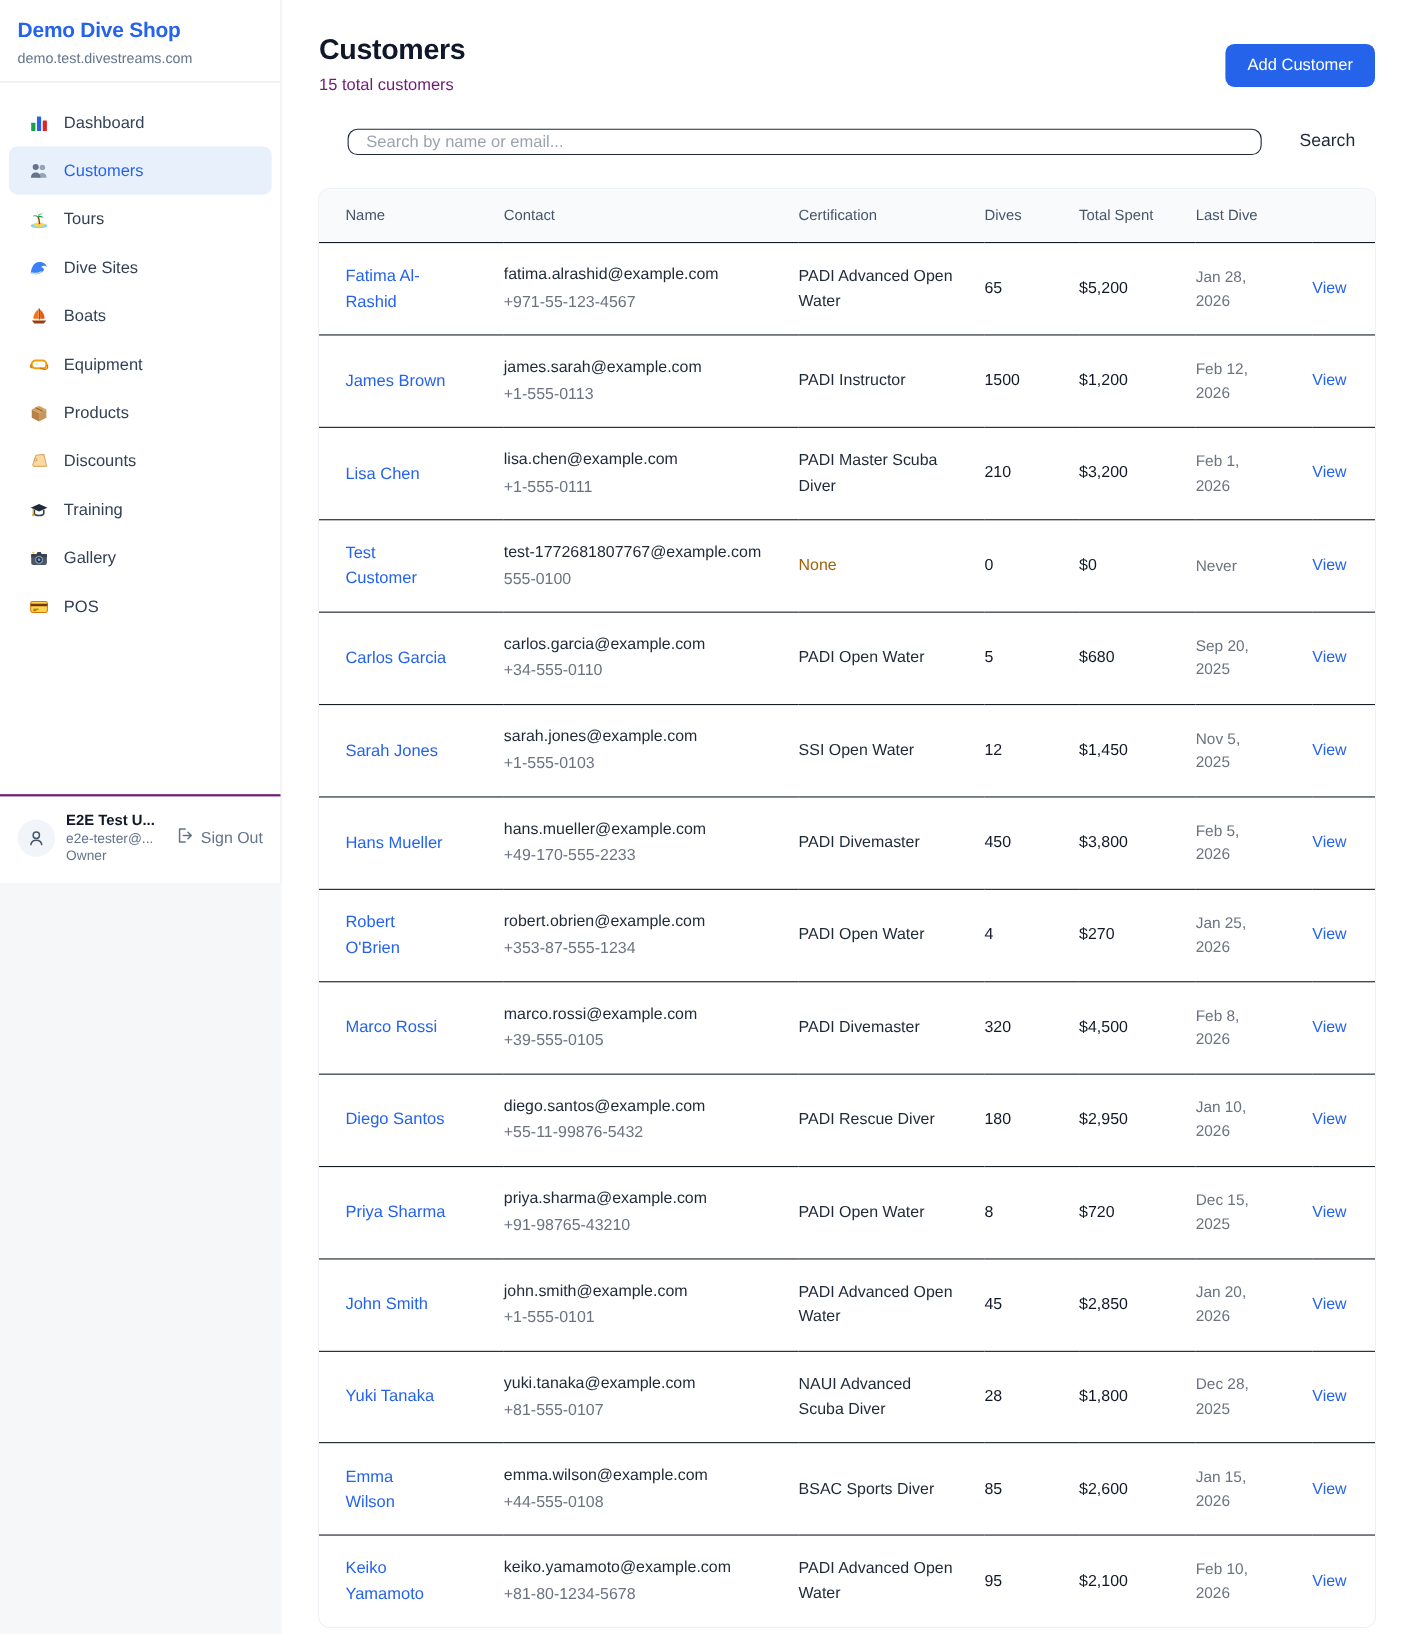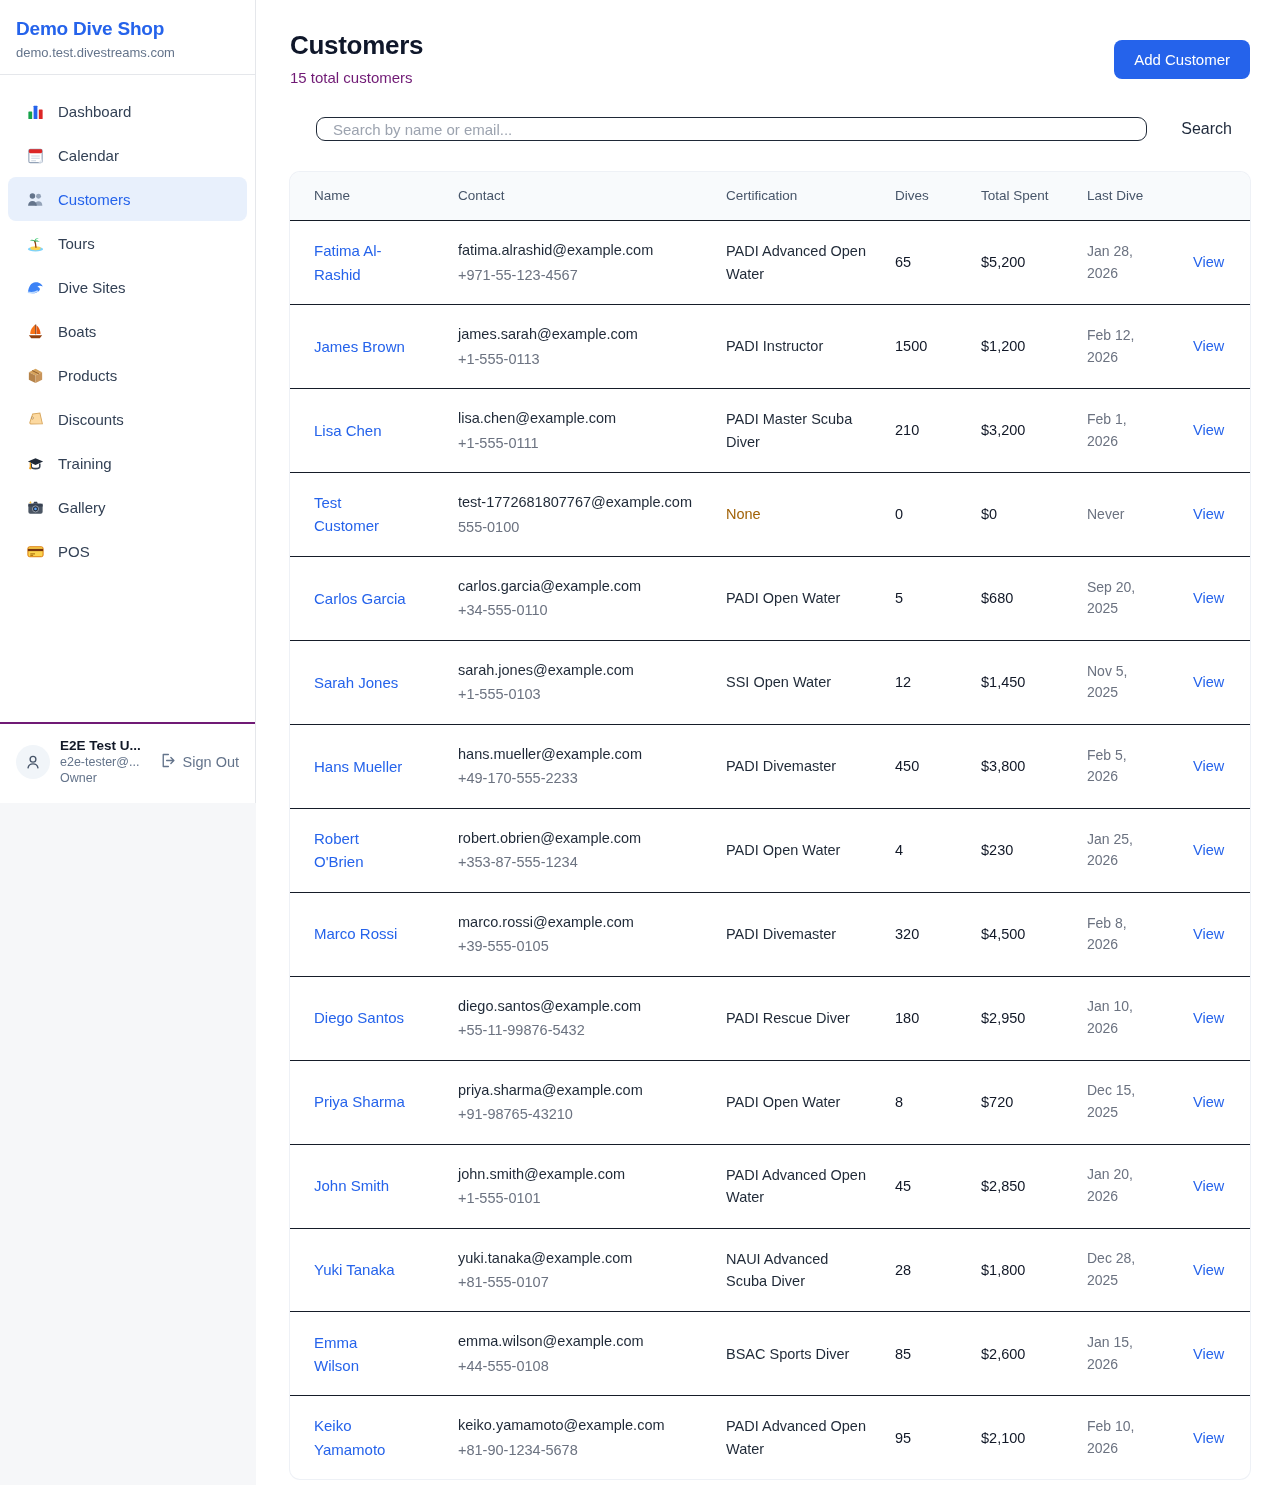--- a/index.html
+++ b/index.html
@@ -127,31 +127,20 @@
         <div class="nav-item">
           <span class="nav-icon">
             <svg viewBox="0 0 20 20">
               <rect x="2.5" y="10" width="4" height="8" rx="0.5" fill="#16a34a"></rect>
               <rect x="8" y="4" width="4" height="14" rx="0.5" fill="#2563eb"></rect>
               <rect x="13.5" y="8" width="4" height="10" rx="0.5" fill="#dc2626"></rect>
             </svg>
           </span>
           <span>Dashboard</span>
         </div>
-        <div class="nav-item">
-          <span class="nav-icon">
-            <svg viewBox="0 0 20 20">
-              <rect x="3" y="3.5" width="14" height="14" rx="1.5" fill="#fff" stroke="#94a3b8" stroke-width="1.2"></rect>
-              <rect x="3" y="3.5" width="14" height="4" rx="1.5" fill="#dc2626"></rect>
-              <path d="M5.5 10.5 h9 M5.5 13 h9 M5.5 15.5 h5" stroke="#cbd5e1" stroke-width="1.1"></path>
-              <path d="M13 17.5 L17 13.5 V17.5 Z" fill="#e2e8f0"></path>
-            </svg>
-          </span>
-          <span>Calendar</span>
-        </div>
         <div class="nav-item active">
           <span class="nav-icon">
             <svg viewBox="0 0 20 20">
               <circle cx="13.2" cy="6.5" r="2.6" fill="#94a3b8"></circle>
               <path d="M9.2 16.5 c0-3 1.8-4.6 4-4.6 s4 1.6 4 4.6 z" fill="#94a3b8"></path>
               <circle cx="6.8" cy="6.2" r="2.9" fill="#64748b"></circle>
               <path d="M2.2 16.5 c0-3.3 2-5 4.6-5 s4.6 1.7 4.6 5 z" fill="#64748b"></path>
             </svg>
           </span>
           <span>Customers</span>
@@ -181,20 +170,31 @@
         <div class="nav-item">
           <span class="nav-icon">
             <svg viewBox="0 0 20 20">
               <path d="M10.2 2.5 V13" stroke="#78350f" stroke-width="1.1"></path>
               <path d="M9.5 3 C5.5 6.5 4.5 9.5 4.5 12.5 h5 z" fill="#f97316"></path>
               <path d="M11 3.5 C14 6 15.2 9 15.3 12.5 h-4.3 z" fill="#ea580c"></path>
               <path d="M3 14 h14 l-2.5 3 h-9 z" fill="#92400e"></path>
             </svg>
           </span>
           <span>Boats</span>
+        </div>
+        <div class="nav-item">
+          <span class="nav-icon">
+            <svg viewBox="0 0 20 20">
+              <rect x="3" y="6" width="14" height="7.5" rx="3.5" fill="none" stroke="#f59e0b" stroke-width="1.8"></rect>
+              <path d="M3 10 C1.5 10 1.5 13 3.5 13" fill="none" stroke="#d97706" stroke-width="1.4"></path>
+              <path d="M17 10 c1.8 0.5 1.8 4 -1 4.5 c-2 0.3-3-1-5-1" fill="none" stroke="#d97706" stroke-width="1.4"></path>
+              <circle cx="8" cy="9.7" r="1.1" fill="#fde68a"></circle>
+            </svg>
+          </span>
+          <span>Equipment</span>
         </div>
         <div class="nav-item">
           <span class="nav-icon">
             <svg viewBox="0 0 20 20">
               <path d="M3 6.5 L10 3 L17 6.5 L10 10 Z" fill="#d6a35c"></path>
               <path d="M3 6.5 V14.5 L10 18 V10 Z" fill="#b5834a"></path>
               <path d="M17 6.5 V14.5 L10 18 V10 Z" fill="#c8955b"></path>
               <path d="M6.5 4.8 L13.5 8.2" stroke="#8a5a2b" stroke-width="1"></path>
             </svg>
           </span>
@@ -451,21 +451,21 @@
                 <div class="email">robert.obrien@example.com</div>
                 <div class="phone">+353-87-555-1234</div>
               </td>
               <td>
                 <div class="cert">PADI Open Water</div>
               </td>
               <td>
                 <div class="dives">4</div>
               </td>
               <td>
-                <div class="total">$230</div>
+                <div class="total">$270</div>
               </td>
               <td>
                 <div class="lastdive">Jan 25, 2026</div>
               </td>
               <td><a class="view-link">View</a></td>
             </tr>
             <tr>
               <td><a class="name-link">Marco Rossi</a></td>
               <td>
                 <div class="email">marco.rossi@example.com</div>
@@ -582,21 +582,21 @@
               </td>
               <td>
                 <div class="lastdive">Jan 15, 2026</div>
               </td>
               <td><a class="view-link">View</a></td>
             </tr>
             <tr>
               <td><a class="name-link">Keiko Yamamoto</a></td>
               <td>
                 <div class="email">keiko.yamamoto@example.com</div>
-                <div class="phone">+81-90-1234-5678</div>
+                <div class="phone">+81-80-1234-5678</div>
               </td>
               <td>
                 <div class="cert">PADI Advanced Open Water</div>
               </td>
               <td>
                 <div class="dives">95</div>
               </td>
               <td>
                 <div class="total">$2,100</div>
               </td>

